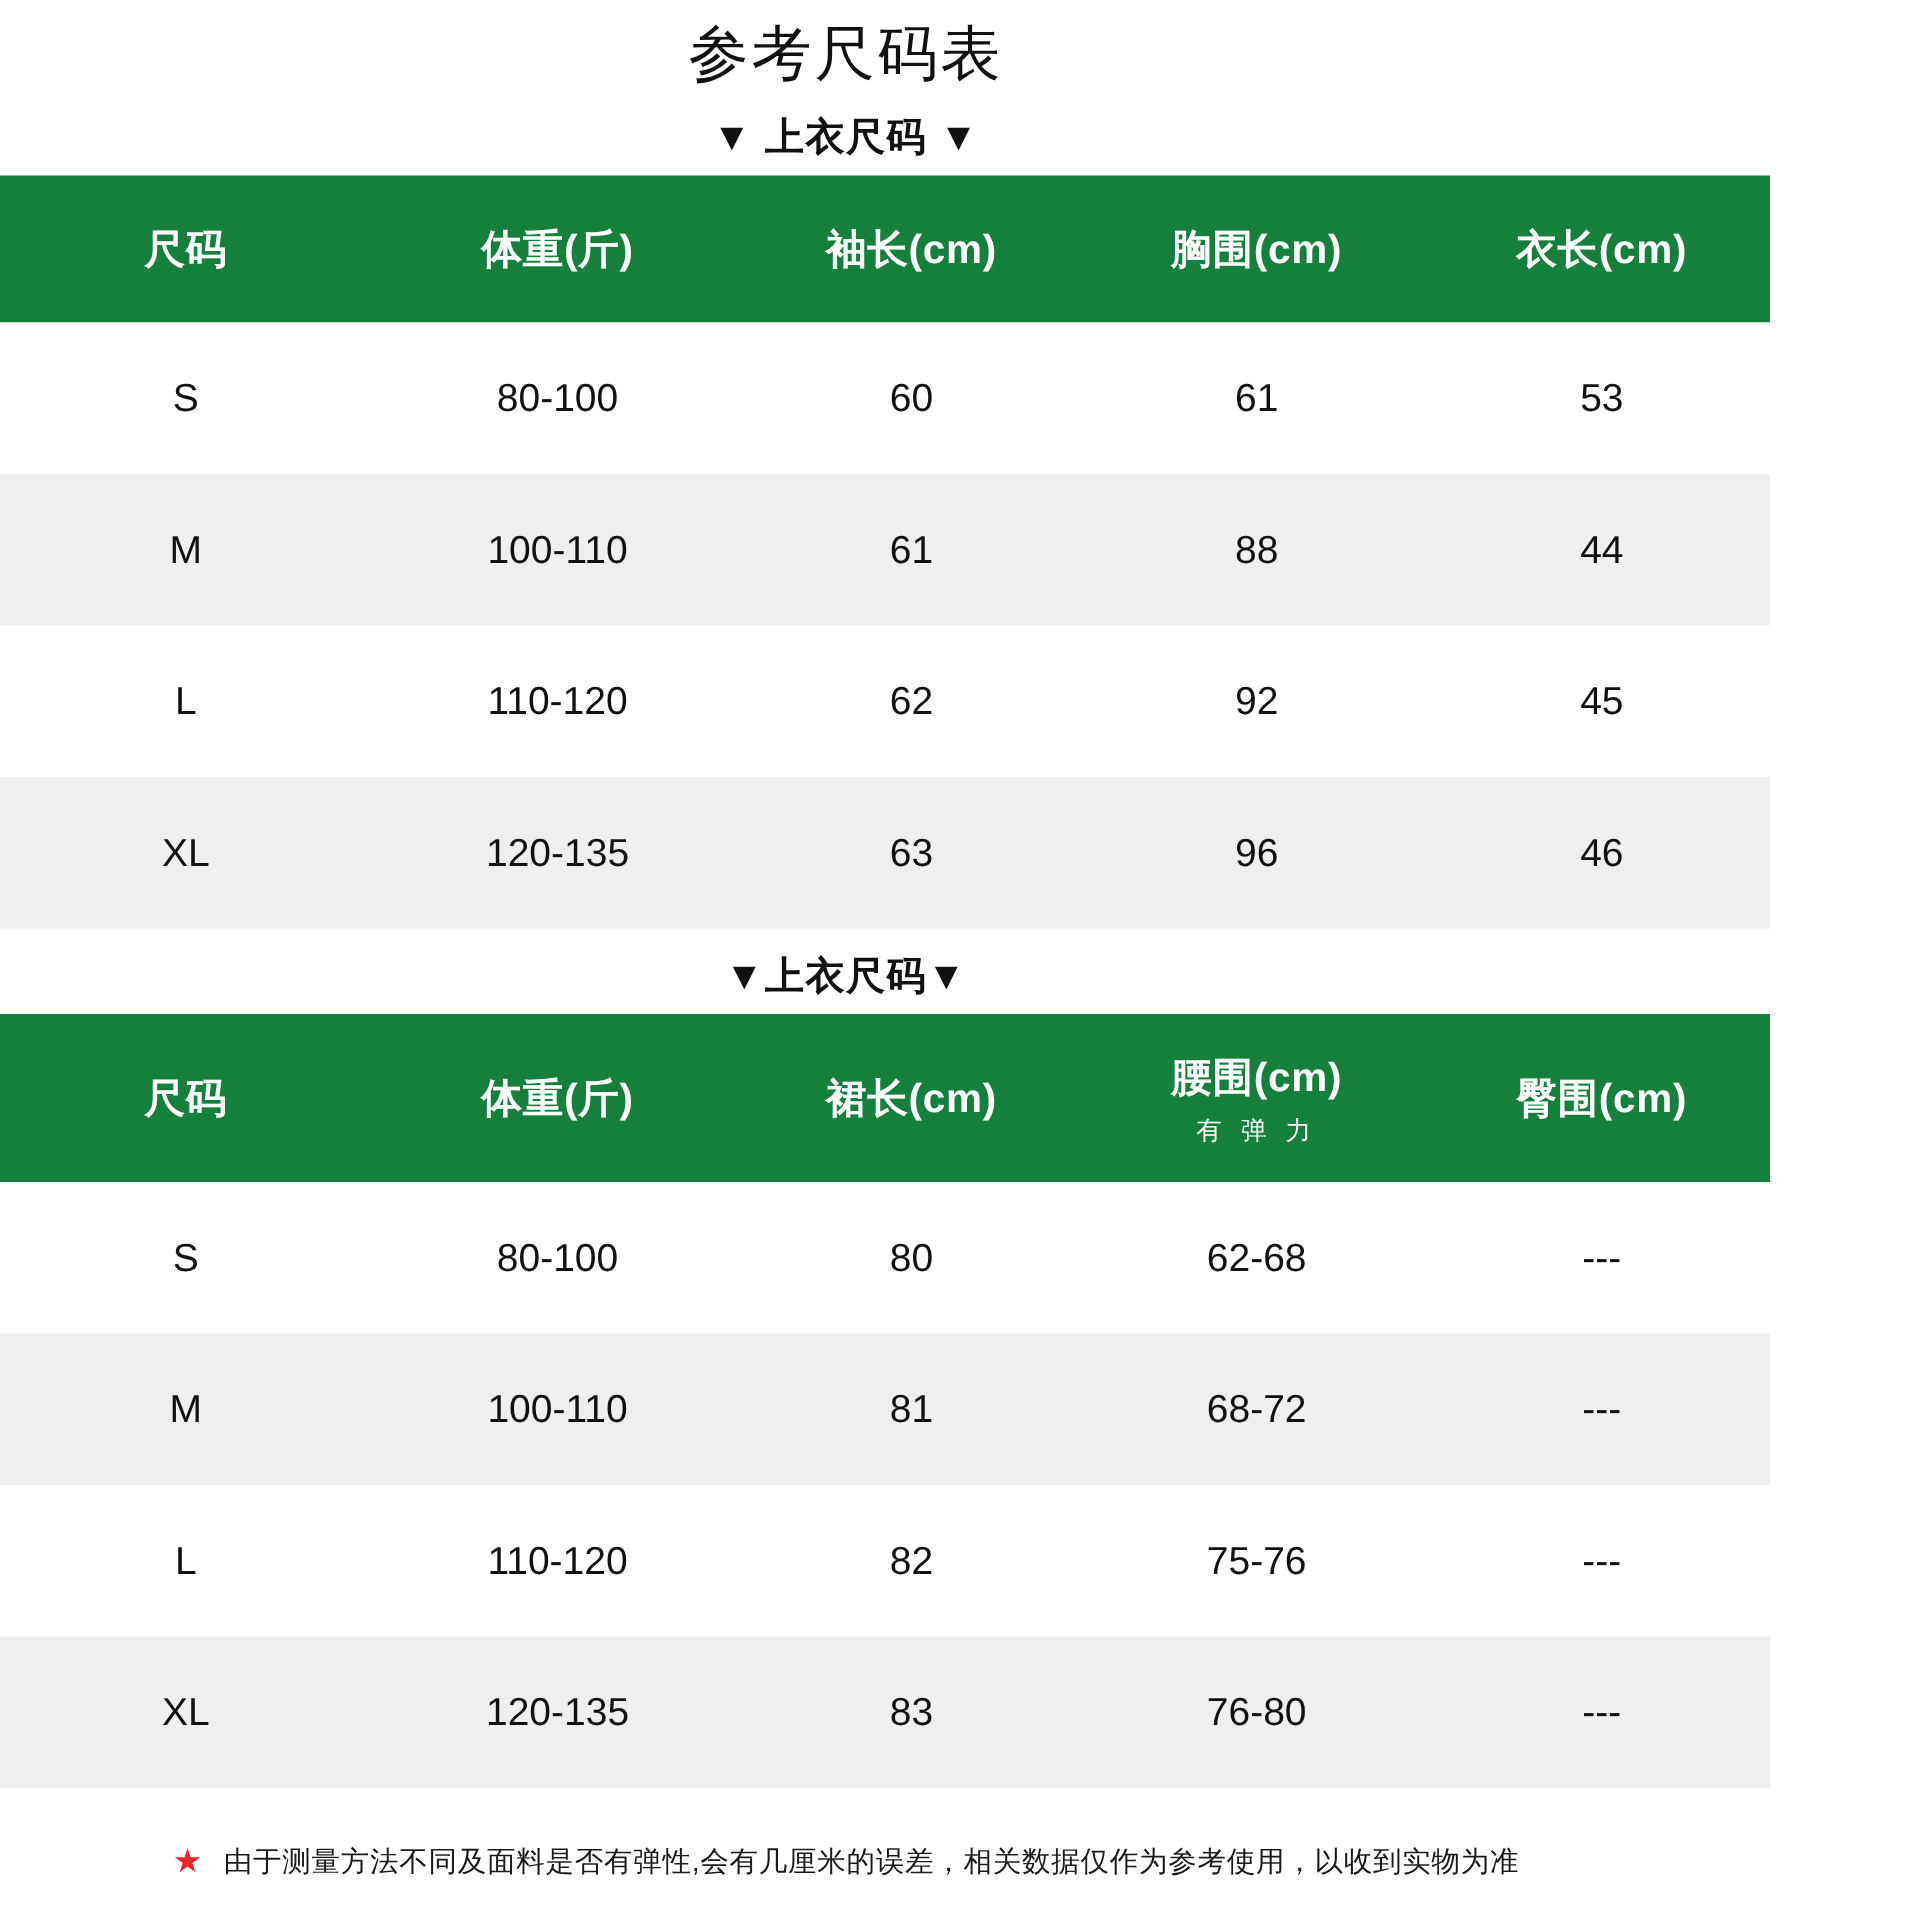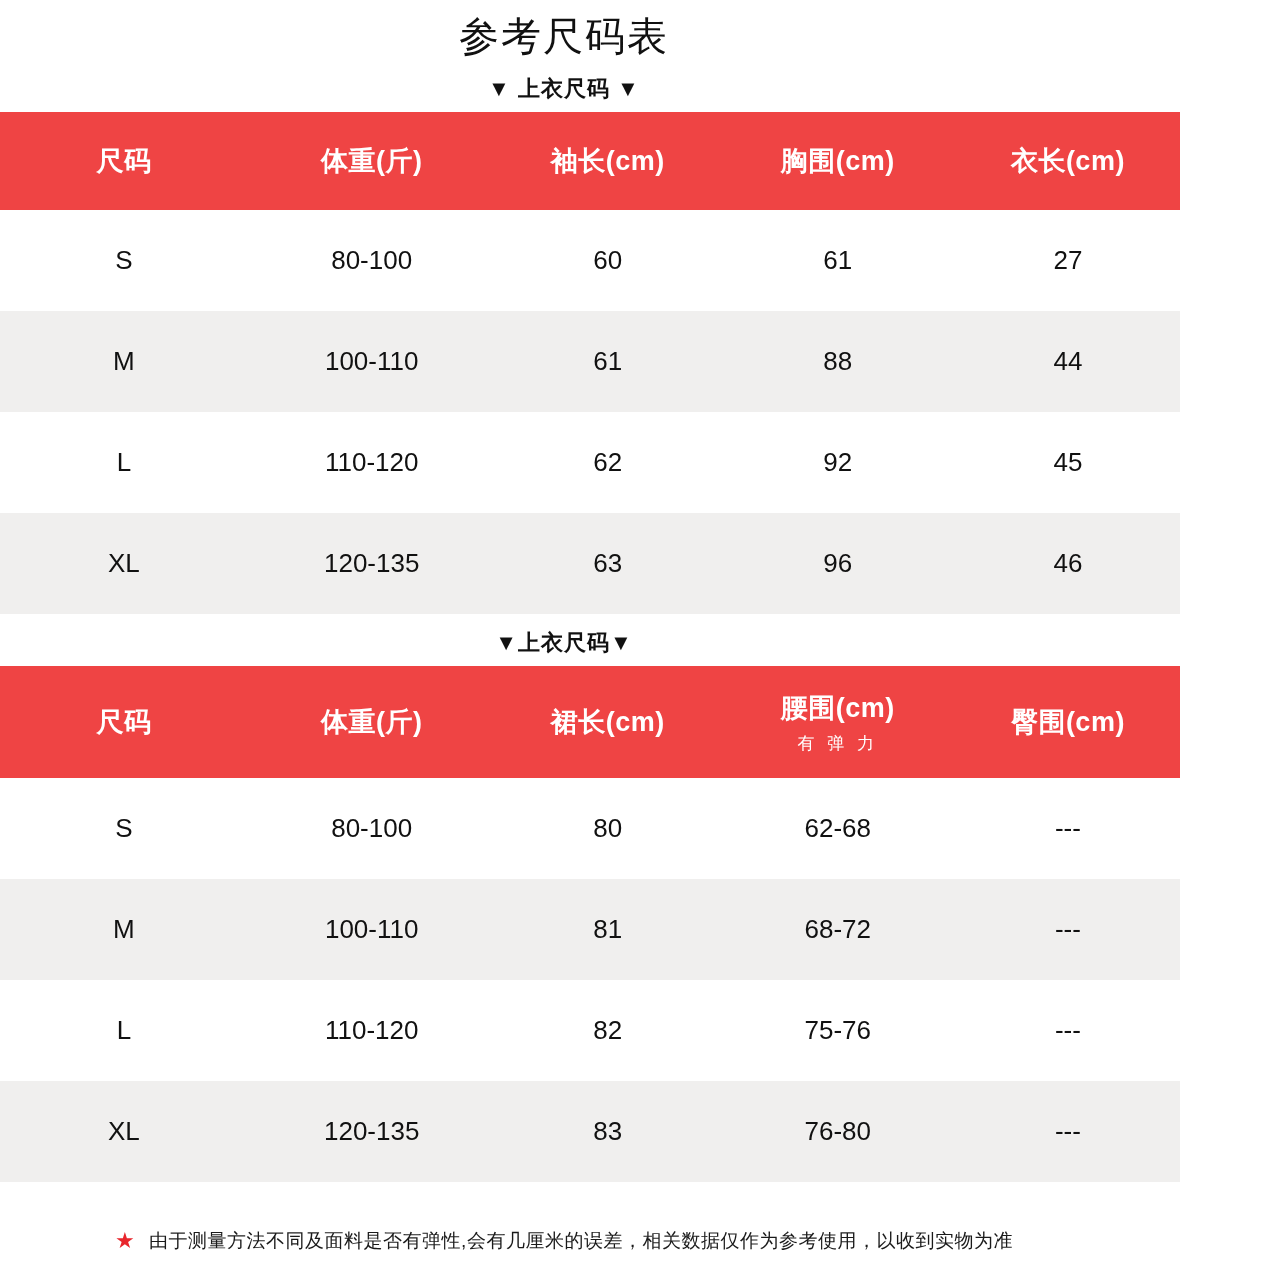--- a/index.html
+++ b/index.html
@@ -20,41 +20,41 @@
     text-align: center;
     font-size: 40px;
     font-weight: 400;
     letter-spacing: 2px;
     padding-top: 12px;
     line-height: 1.2;
     color: #111;
   }
   .section-caption {
     text-align: center;
-    font-size: 22px;
+    font-size: 26px;
     font-weight: 700;
     margin-top: 14px;
     margin-bottom: 8px;
     color: #111;
     letter-spacing: 1px;
   }
   table.size-table {
     width: 1180px;
     margin: 0 auto;
     border-collapse: collapse;
     table-layout: fixed;
   }
   table.size-table col.c1 { width: 21%; }
   table.size-table col.c2 { width: 21%; }
   table.size-table col.c3 { width: 19%; }
   table.size-table col.c4 { width: 20%; }
   table.size-table col.c5 { width: 19%; }
 
   table.size-table thead th {
-    background: #ef4444;
+    background: #15803d;
     color: #ffffff;
     font-size: 27px;
     font-weight: 700;
     height: 98px;
     text-align: center;
     vertical-align: middle;
     letter-spacing: 0.5px;
   }
   table.size-table.skirt thead th {
     height: 112px;
@@ -120,21 +120,21 @@
         <th>胸围(cm)</th>
         <th>衣长(cm)</th>
       </tr>
     </thead>
     <tbody>
       <tr>
         <td>S</td>
         <td>80-100</td>
         <td>60</td>
         <td>61</td>
-        <td>27</td>
+        <td>53</td>
       </tr>
       <tr class="alt">
         <td>M</td>
         <td>100-110</td>
         <td>61</td>
         <td>88</td>
         <td>44</td>
       </tr>
       <tr>
         <td>L</td>

